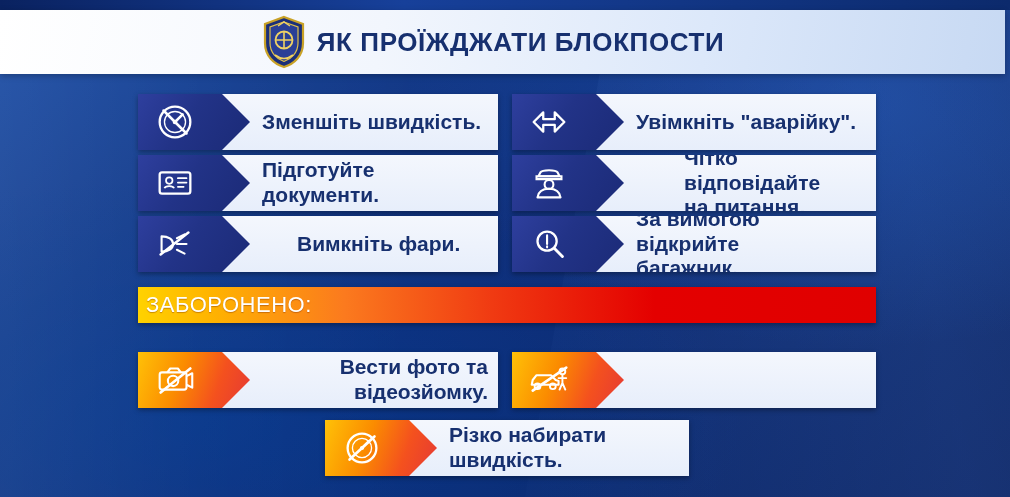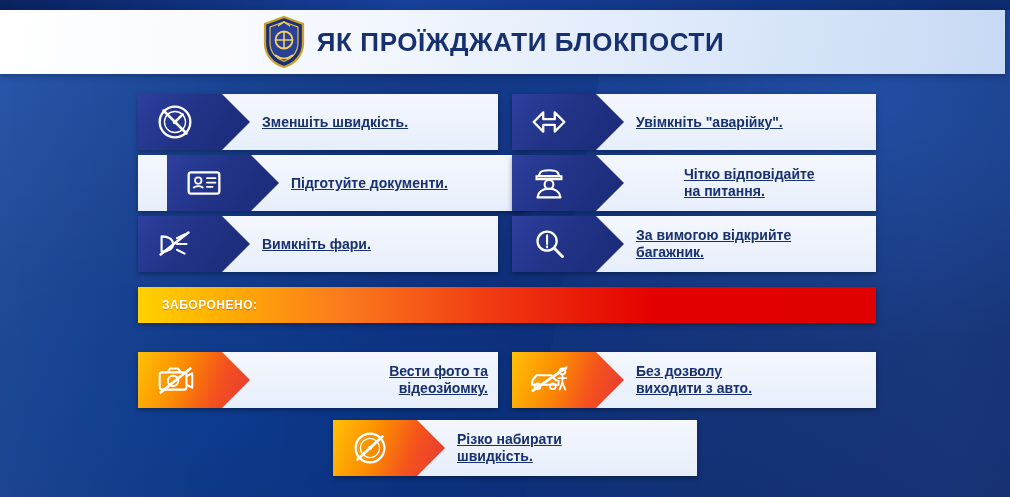--- a/index.html
+++ b/index.html
@@ -111,47 +111,46 @@
     background: linear-gradient(125deg, #2e3f9e 0%, #223387 45%, #1b2a77 100%);
   }
   .card.forbid .chev {
     background: linear-gradient(110deg, #ffc107 0%, #fb8c00 38%, #f4511e 70%, #e53935 100%);
   }
   .card .label {
     flex: 1;
     padding-left: 12px;
     padding-right: 10px;
     color: #17306f;
-    font-size: 14px;
+    font-size: 21px;
     font-weight: bold;
     line-height: 1.18;
-    text-decoration: underline;
   }
   .card .icon {
     width: 46px;
     height: 46px;
     display: block;
   }
 
   
   .banner {
     position: absolute;
     left: 138px;
     top: 287px;
     width: 738px;
     height: 36px;
     background: linear-gradient(90deg, #ffd200 0%, #ffb300 10%, #fb7a1e 28%, #f03a12 48%, #e40000 70%, #e00000 100%);
     display: flex;
     align-items: center;
     box-shadow: 0 2px 5px rgba(0,0,0,0.35);
   }
   .banner .banner-text {
-    padding-left: 24px;
-    font-size: 12px;
-    font-weight: bold;
+    padding-left: 8px;
+    font-size: 22px;
+    font-weight: normal;
     color: #ffffff;
     letter-spacing: 0.5px;
     text-shadow: 0 1px 1px rgba(120,40,0,0.4);
   }
 </style>
 </head>
 <body>
 
 <div class="poster">
   <div class="bg-sheen"></div>
@@ -190,21 +189,21 @@
 
   <div class="card allow" style="left:512px; top:94px; width:364px;">
     <div class="chev">
       <svg class="icon" viewBox="0 0 48 48">
         <path d="M18 14 L8 24 L18 34 L18 27 L30 27 L30 34 L40 24 L30 14 L30 21 L18 21 Z" fill="none" stroke="#ffffff" stroke-width="2.4" stroke-linejoin="round"></path>
       </svg>
     </div>
     <div class="label">Увімкніть "аварійку".</div>
   </div>
 
-  <div class="card allow" style="left:138px; top:155px; width:360px;padding-left:29px;">
+  <div class="card allow" style="left:138px; top:155px; width:360px;">
     <div class="chev">
       <svg class="icon" viewBox="0 0 48 48">
         <rect x="8" y="13" width="32" height="22" rx="2.5" fill="none" stroke="#ffffff" stroke-width="2.4"></rect>
         <circle cx="18" cy="21.5" r="3.4" fill="none" stroke="#ffffff" stroke-width="1.8"></circle>
         <path d="M13 29.5 C14 26.5 22 26.5 23 29.5" fill="none" stroke="#ffffff" stroke-width="1.8"></path>
         <path d="M27 19 L36 19 M27 23.5 L36 23.5 M27 28 L33 28" stroke="#ffffff" stroke-width="1.8" stroke-linecap="round"></path>
       </svg>
     </div>
     <div class="label">
       <span>Підготуйте документи.</span>
@@ -219,21 +218,21 @@
         <circle cx="24" cy="25.5" r="4.6" fill="none" stroke="#ffffff" stroke-width="2.2"></circle>
         <path d="M12 39 C13 32 18 30 24 30 C30 30 35 32 36 39 Z" fill="none" stroke="#ffffff" stroke-width="2.2" stroke-linejoin="round"></path>
       </svg>
     </div>
     <div class="label multiline">
       <span style="white-space:pre-line;">Чітко відповідайте
 на питання.</span>
     </div>
   </div>
 
-  <div class="card allow" style="left:138px; top:216px; width:360px;">
+  <div class="card allow" style="left:138px; top:216px; width:360px;gap:35px;">
     <div class="chev">
       <svg class="icon" viewBox="0 0 48 48">
         <path d="M10 16 C17 16 22 19 22 24 C22 29 17 32 10 32 Z" fill="none" stroke="#ffffff" stroke-width="2.2" stroke-linejoin="round"></path>
         <path d="M26 18 L34 14 M26 24 L36 24 M26 30 L34 34" stroke="#ffffff" stroke-width="2.2" stroke-linecap="round"></path>
         <path d="M9 35 L38 12" stroke="#ffffff" stroke-width="2.6" stroke-linecap="round"></path>
       </svg>
     </div>
     <div class="label">Вимкніть фари.</div>
   </div>
 
@@ -275,27 +274,23 @@
     <div class="chev">
       <svg class="icon" viewBox="0 0 48 48">
         <path d="M6 29 L7 24 L11 19 L26 19 L31 24 L34 25 L34 29 Z" fill="none" stroke="#ffffff" stroke-width="2.2" stroke-linejoin="round"></path>
         <circle cx="12" cy="30.5" r="3" fill="none" stroke="#ffffff" stroke-width="2"></circle>
         <circle cx="28" cy="30.5" r="3" fill="none" stroke="#ffffff" stroke-width="2"></circle>
         <circle cx="38" cy="15" r="3" fill="none" stroke="#ffffff" stroke-width="2"></circle>
         <path d="M38 18.5 L38 27 M34 22 L42 22 M38 27 L35 34 M38 27 L41 34" stroke="#ffffff" stroke-width="2" stroke-linecap="round"></path>
         <path d="M7 35 L42 11" stroke="#ffffff" stroke-width="2.8" stroke-linecap="round"></path>
       </svg>
     </div>
-    <div class="label multiline">
-      <span style="white-space:pre-line;">Без дозволу
-виходити з авто.</span>
-    </div>
-  </div>
-
-  <div class="card forbid" style="left:325px; top:420px; width:364px;margin-left:8px;">
+  </div>
+
+  <div class="card forbid" style="left:325px; top:420px; width:364px;">
     <div class="chev">
       <svg class="icon" viewBox="0 0 48 48">
         <circle cx="24" cy="24" r="15" fill="none" stroke="#ffffff" stroke-width="2.4"></circle>
         <circle cx="24" cy="24" r="10" fill="none" stroke="#ffffff" stroke-width="1.4"></circle>
         <path d="M24 24 L31 17" stroke="#ffffff" stroke-width="2.4" stroke-linecap="round"></path>
         <circle cx="24" cy="24" r="2.2" fill="#ffffff"></circle>
         <path d="M11 36 L37 12" stroke="#ffffff" stroke-width="2.8" stroke-linecap="round"></path>
       </svg>
     </div>
     <div class="label multiline">

